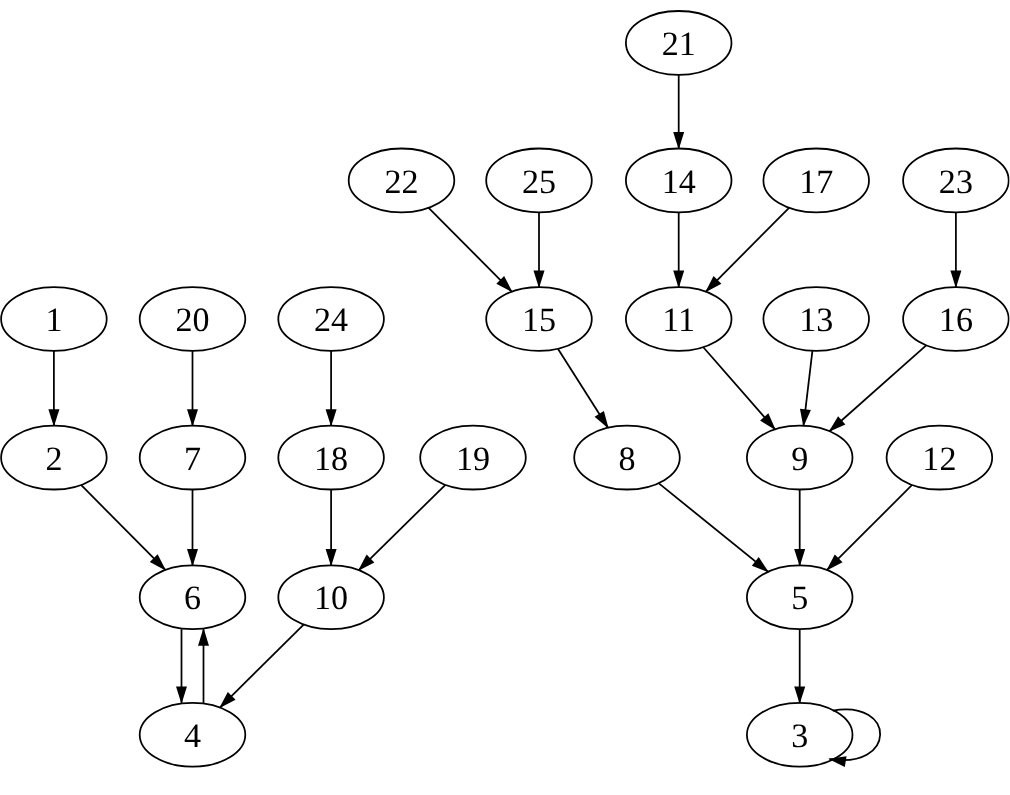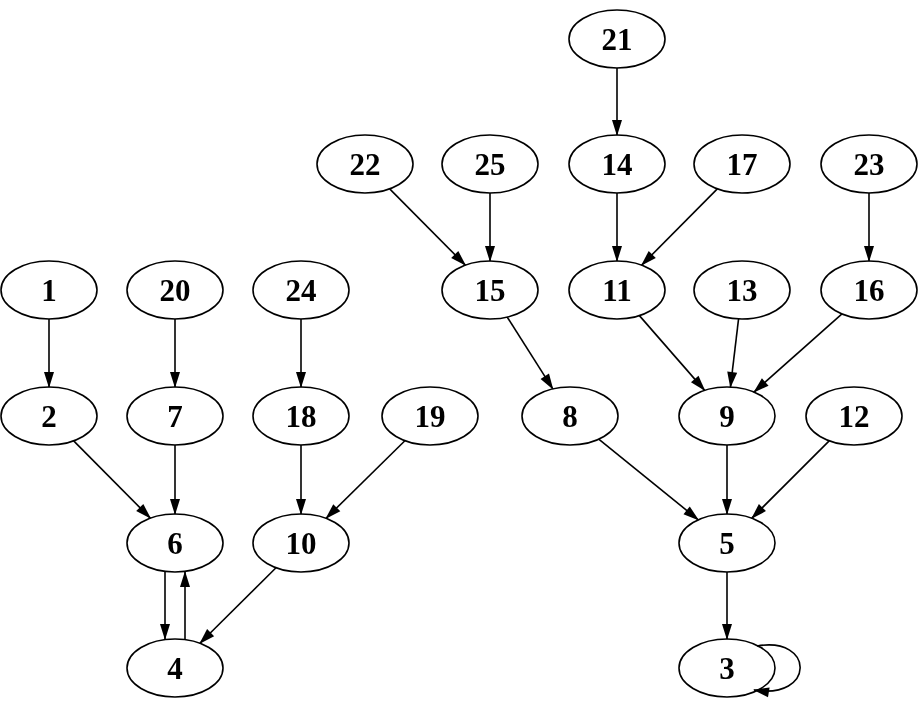--- a/index.html
+++ b/index.html
@@ -9,21 +9,20 @@
   }
   body {
     width: 918px;
     height: 723px;
     overflow: hidden;
     font-family: "Liberation Serif", serif;
   }
   #graph-wrap {
     width: 918px;
     height: 723px;
-    font-weight: bold;
   }
   svg text {
     font-family: "Liberation Serif", serif;
     font-size: 31px;
     fill: #000000;
     text-anchor: middle;
     user-select: none;
   }
 </style>
 </head>

